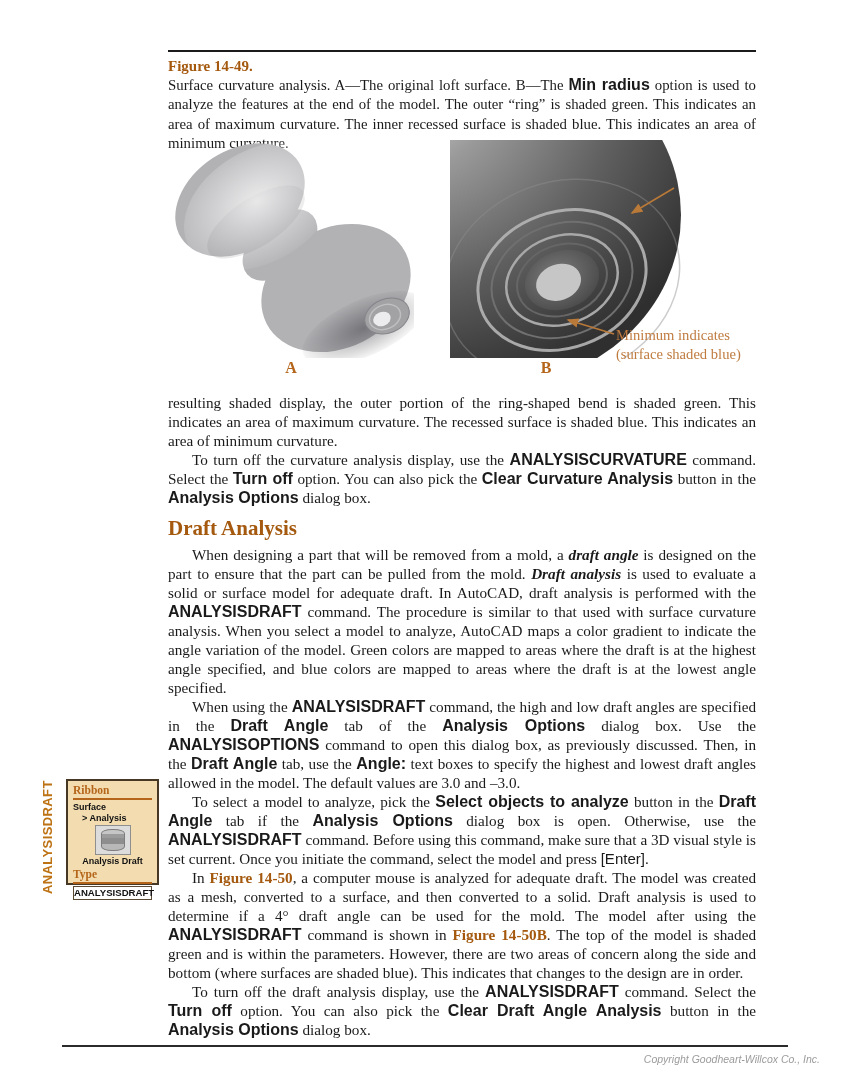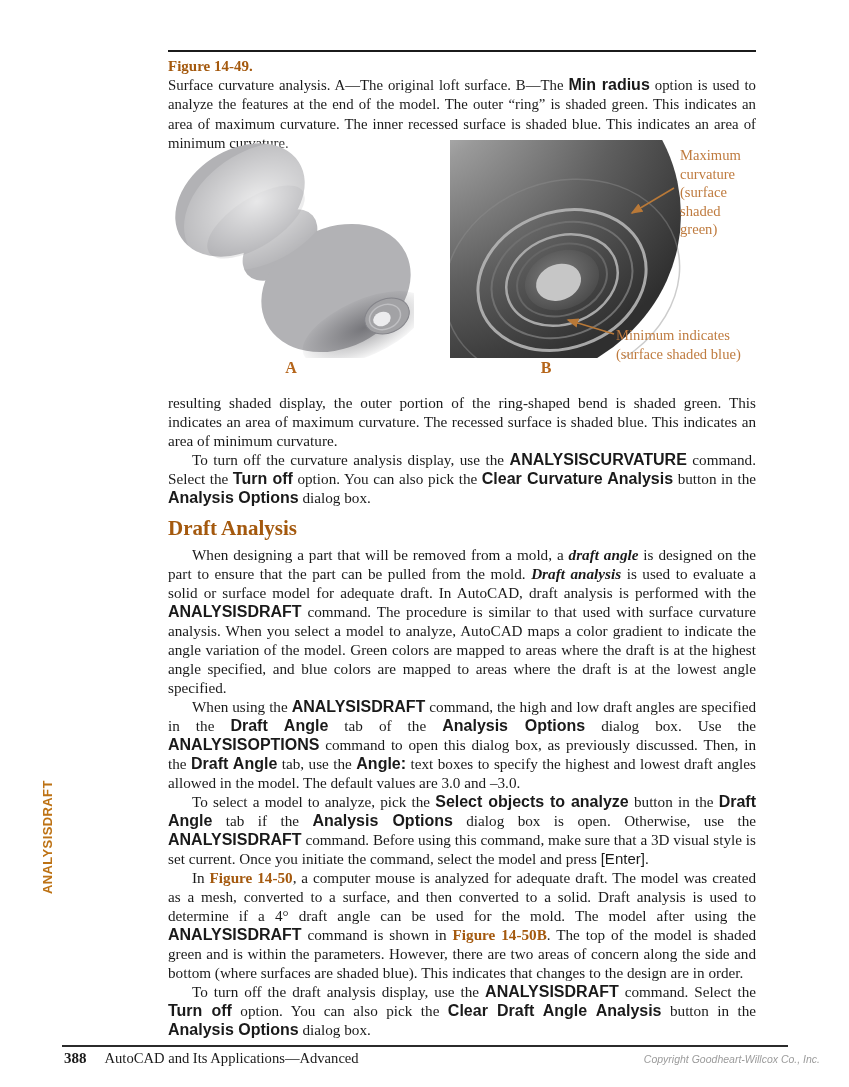--- a/index.html
+++ b/index.html
@@ -129,21 +129,20 @@
             <ellipse cx="112" cy="140" rx="72" ry="56" stroke="#707070" stroke-width="2"></ellipse>
             <ellipse cx="112" cy="140" rx="57" ry="44" stroke="#a8a8a8" stroke-width="2.5"></ellipse>
             <ellipse cx="112" cy="140" rx="46" ry="35" stroke="#666666" stroke-width="2"></ellipse>
             <ellipse cx="112" cy="140" rx="38" ry="29" fill="url(#recB)"></ellipse>
             <ellipse cx="108" cy="141" rx="23" ry="18" fill="#c6c6c6"></ellipse>
           </g>
         </g>
         <line x1="224" y1="48" x2="182" y2="73" stroke="#B97938" stroke-width="1.6" marker-end="url(#ah)"></line>
         <line x1="164" y1="194" x2="118" y2="180" stroke="#B97938" stroke-width="1.6" marker-end="url(#ah)"></line>
       </svg>
-      <div class="annot annot-max">Maximum curvature (surface shaded green)</div>
       <div class="annot annot-min">Minimum indicates (surface shaded blue)</div>
       <div class="fig-sublabel labelB">B</div>
     </div>
   </div>
 
   <div class="body-col">
     <div id="paras-top">
         <p><span>resulting shaded display, the outer portion of the ring-shaped bend is shaded green. This indicates an area of maximum curvature. The recessed surface is shaded blue. This indicates an area of minimum curvature.</span></p>
         <p class="indent"><span>To turn off the curvature analysis display, use the </span><span class="cmd">ANALYSISCURVATURE</span><span> command. Select the </span><span class="cmd">Turn off</span><span> option. You can also pick the </span><span class="cmd">Clear Curvature Analysis</span><span> button in the </span><span class="cmd">Analysis Options</span><span> dialog box.</span></p>
       </div>
@@ -151,20 +150,30 @@
     <div id="paras-bottom">
         <p class="indent"><span>When designing a part that will be removed from a mold, a </span><span class="term">draft angle</span><span> is designed on the part to ensure that the part can be pulled from the mold. </span><span class="term">Draft analysis</span><span> is used to evaluate a solid or surface model for adequate draft. In AutoCAD, draft analysis is performed with the </span><span class="cmd">ANALYSISDRAFT</span><span> command. The procedure is similar to that used with surface curvature analysis. When you select a model to analyze, AutoCAD maps a color gradient to indicate the angle variation of the model. Green colors are mapped to areas where the draft is at the highest angle specified, and blue colors are mapped to areas where the draft is at the lowest angle specified.</span></p>
         <p class="indent"><span>When using the </span><span class="cmd">ANALYSISDRAFT</span><span> command, the high and low draft angles are specified in the </span><span class="cmd">Draft Angle</span><span> tab of the </span><span class="cmd">Analysis Options</span><span> dialog box. Use the </span><span class="cmd">ANALYSISOPTIONS</span><span> command to open this dialog box, as previously discussed. Then, in the </span><span class="cmd">Draft Angle</span><span> tab, use the </span><span class="cmd">Angle:</span><span> text boxes to specify the highest and lowest draft angles allowed in the model. The default values are 3.0 and –3.0.</span></p>
         <p class="indent"><span>To select a model to analyze, pick the </span><span class="cmd">Select objects to analyze</span><span> button in the </span><span class="cmd">Draft Angle</span><span> tab if the </span><span class="cmd">Analysis Options</span><span> dialog box is open. Otherwise, use the </span><span class="cmd">ANALYSISDRAFT</span><span> command. Before using this command, make sure that a 3D visual style is set current. Once you initiate the command, select the model and press </span><span class="sans">[Enter]</span><span>.</span></p>
         <p class="indent"><span>In </span><span class="ref">Figure 14-50</span><span>, a computer mouse is analyzed for adequate draft. The model was created as a mesh, converted to a surface, and then converted to a solid. Draft analysis is used to determine if a 4° draft angle can be used for the mold. The model after using the </span><span class="cmd">ANALYSISDRAFT</span><span> command is shown in </span><span class="ref">Figure 14-50B</span><span>. The top of the model is shaded green and is within the parameters. However, there are two areas of concern along the side and bottom (where surfaces are shaded blue). This indicates that changes to the design are in order.</span></p>
         <p class="indent"><span>To turn off the draft analysis display, use the </span><span class="cmd">ANALYSISDRAFT</span><span> command. Select the </span><span class="cmd">Turn off</span><span> option. You can also pick the </span><span class="cmd">Clear Draft Angle Analysis</span><span> button in the </span><span class="cmd">Analysis Options</span><span> dialog box.</span></p>
       </div>
   </div>
 
   <div class="v-command">ANALYSISDRAFT</div>
+  <div class="ribbon-box">
+    <div class="rb-head">Ribbon</div>
+    <div class="rb-rule"></div>
+    <div class="rb-item">Surface</div>
+    <div class="rb-item ind">&gt; Analysis</div>
+    <div class="rb-iconbtn">
+      <div class="rb-barrel"></div>
+    </div>
+    <div class="rb-btnlabel">Analysis Draft</div>
+    <div class="rb-head">Type</div>
+    <div class="rb-rule"></div>
+    <div class="rb-cmdstrip">ANALYSISDRAFT</div>
+  </div>
 
   <div class="footer-rule"></div>
-  <div class="footer-left">
-    <span class="pgnum">388</span><span>AutoCAD and Its Applications—Advanced</span>
-  </div>
   <div class="footer-right">Copyright Goodheart-Willcox Co., Inc.</div>
 
 </div>
 
 </body></html>

